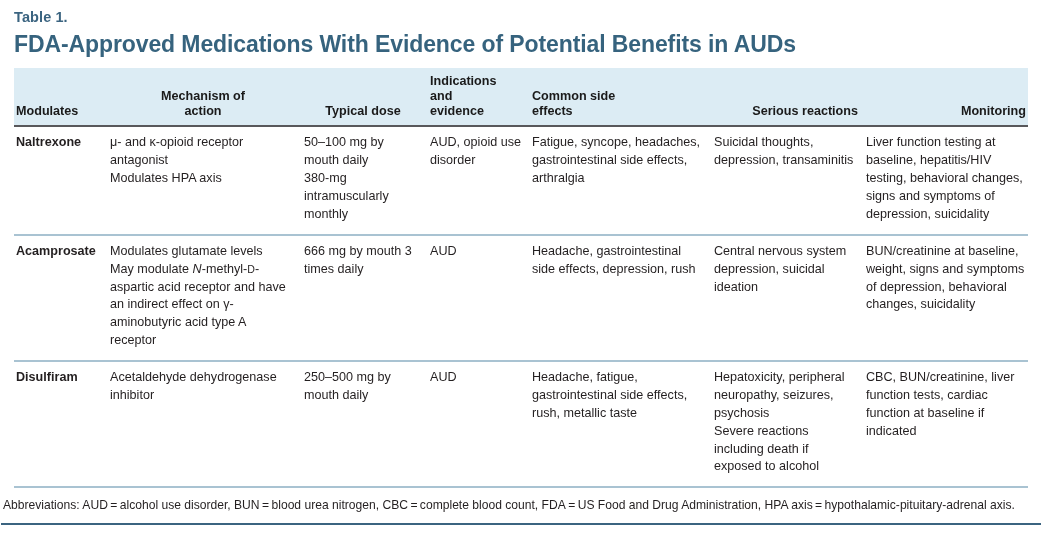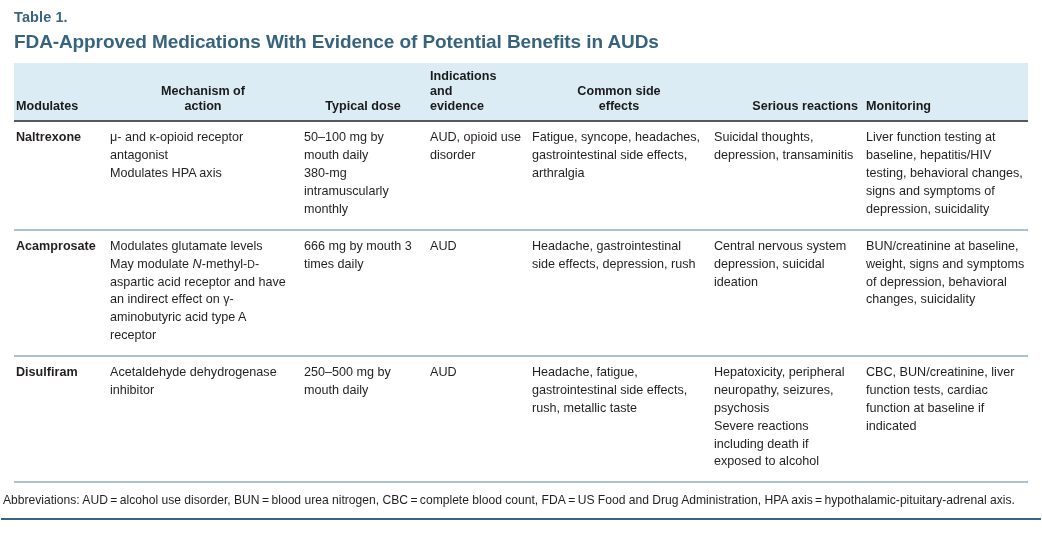--- a/index.html
+++ b/index.html
@@ -29,21 +29,21 @@
   }
   .table-number {
     color: #3b6480;
     font-size: 14.5px;
     font-weight: bold;
     line-height: 1.25;
     letter-spacing: 0.1px;
   }
   .table-title {
     color: #36637e;
-    font-size: 19px;
+    font-size: 23px;
     font-weight: bold;
     line-height: 1.25;
     margin-top: 4px;
     letter-spacing: -0.1px;
   }
 
   
   .table-wrap {
     margin-top: 9px;
     padding: 0 14px;
@@ -63,23 +63,23 @@
     font-weight: bold;
     color: #1a1a1a;
     padding: 6px 8px 7px 0;
     line-height: 1.18;
     border-bottom: 2px solid #58585b;
   }
   thead th.c-medication { text-align: left;   padding-left: 2px; }
   thead th.c-mechanism  { text-align: center; }
   thead th.c-dose       { text-align: center; }
   thead th.c-indications{ text-align: left; }
-  thead th.c-side       { text-align: center; }
+  thead th.c-side       { text-align: left; }
   thead th.c-serious    { text-align: right; }
-  thead th.c-monitoring { text-align: left; padding-right: 18px; }
+  thead th.c-monitoring { text-align: right; padding-right: 2px; }
 
   tbody td {
     vertical-align: top;
     font-size: 12.6px;
     line-height: 1.42;
     color: #231f20;
     padding: 7px 10px 10px 0;
     border-bottom: 2px solid #a9c3d2;
   }
   tbody tr:last-child td {

